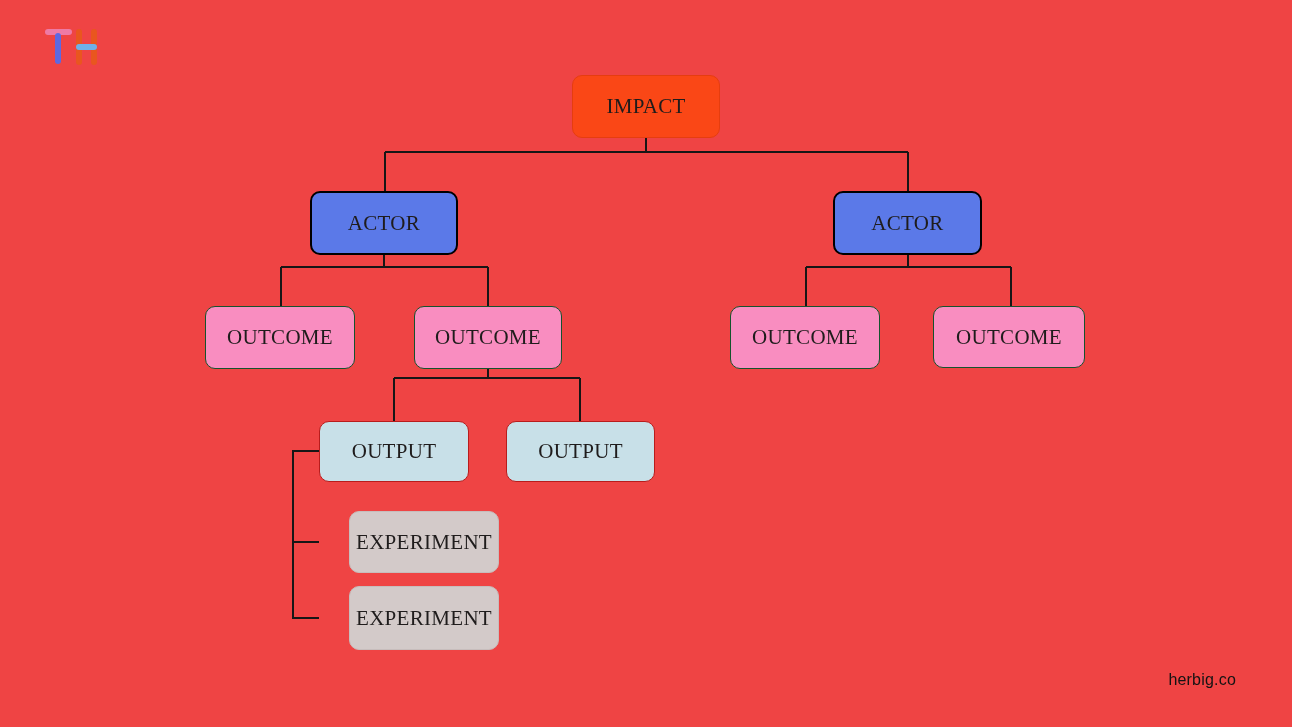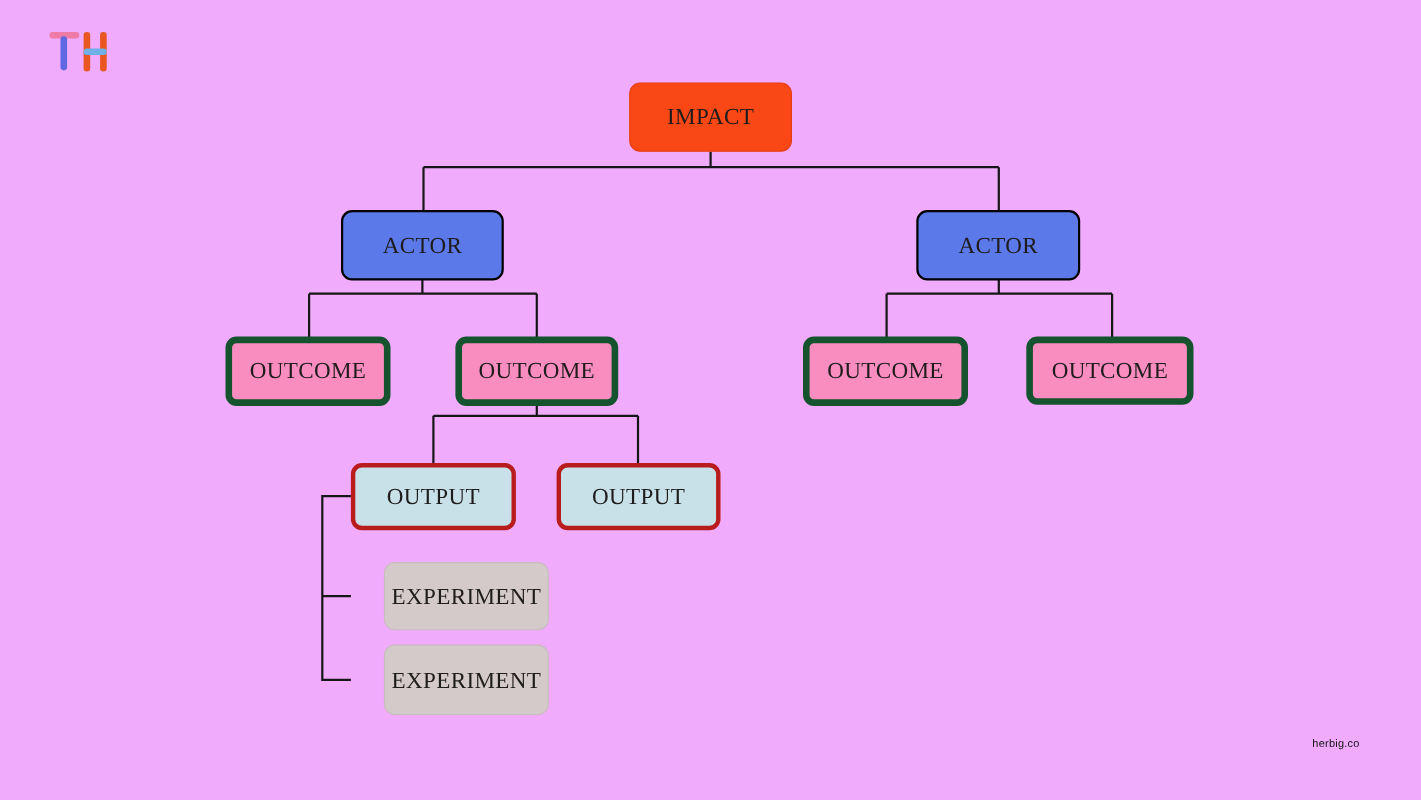--- a/index.html
+++ b/index.html
@@ -4,21 +4,21 @@
 <style>
   html, body {
     margin: 0;
     padding: 0;
     background: #e9e9e9;
   }
   .stage {
     position: relative;
     width: 1292px;
     height: 727px;
-    background: #f0abfc;
+    background: #ef4444;
     overflow: hidden;
     font-family: "Liberation Serif", serif;
   }
 
   
   .logo {
     position: absolute;
     left: 45px;
     top: 29px;
     width: 53px;
@@ -52,43 +52,43 @@
     align-items: center;
     justify-content: center;
     font-size: 21px;
     color: #1f1c1c;
     border-radius: 10px;
     letter-spacing: 0.3px;
     box-sizing: border-box;
   }
   .node.impact     { background: #fa4716; border: 1px solid #e63d0f; }
   .node.actor      { background: #5b79e8; border: 2px solid #000000; }
-  .node.outcome    { background: #f98dc0; border: 6px solid #14532d; }
-  .node.output     { background: #c8e0e8; border: 4px solid #b91c1c; }
+  .node.outcome    { background: #f98dc0; border: 1px solid #14532d; }
+  .node.output     { background: #c8e0e8; border: 1px solid #b91c1c; }
   .node.experiment { background: #d3cac9; border: 1px solid #c7bdbc; margin-left: 30px; }
 
   .n-impact       { left: 572px; top: 75px;  width: 148px; height: 63px; }
   .n-actor-left   { left: 310px; top: 191px; width: 148px; height: 64px; }
   .n-actor-right  { left: 833px; top: 191px; width: 149px; height: 64px; }
   .n-outcome-1    { left: 205px; top: 306px; width: 150px; height: 63px; }
   .n-outcome-2    { left: 414px; top: 306px; width: 148px; height: 63px; }
   .n-outcome-3    { left: 730px; top: 306px; width: 150px; height: 63px; }
   .n-outcome-4    { left: 933px; top: 306px; width: 152px; height: 62px; }
   .n-output-1     { left: 319px; top: 421px; width: 150px; height: 61px; }
   .n-output-2     { left: 506px; top: 421px; width: 149px; height: 61px; }
   .n-experiment-1 { left: 319px; top: 511px; width: 150px; height: 62px; }
   .n-experiment-2 { left: 319px; top: 586px; width: 150px; height: 64px; }
 
   
   .footer-brand {
     position: absolute;
     right: 56px;
     top: 671px;
     font-family: "Liberation Sans", sans-serif;
-    font-size: 10px;
+    font-size: 16px;
     color: #131313;
     letter-spacing: 0.2px;
   }
 </style>
 </head>
 <body>
 
 <div class="stage">
 
   <div class="logo" title="TH">

